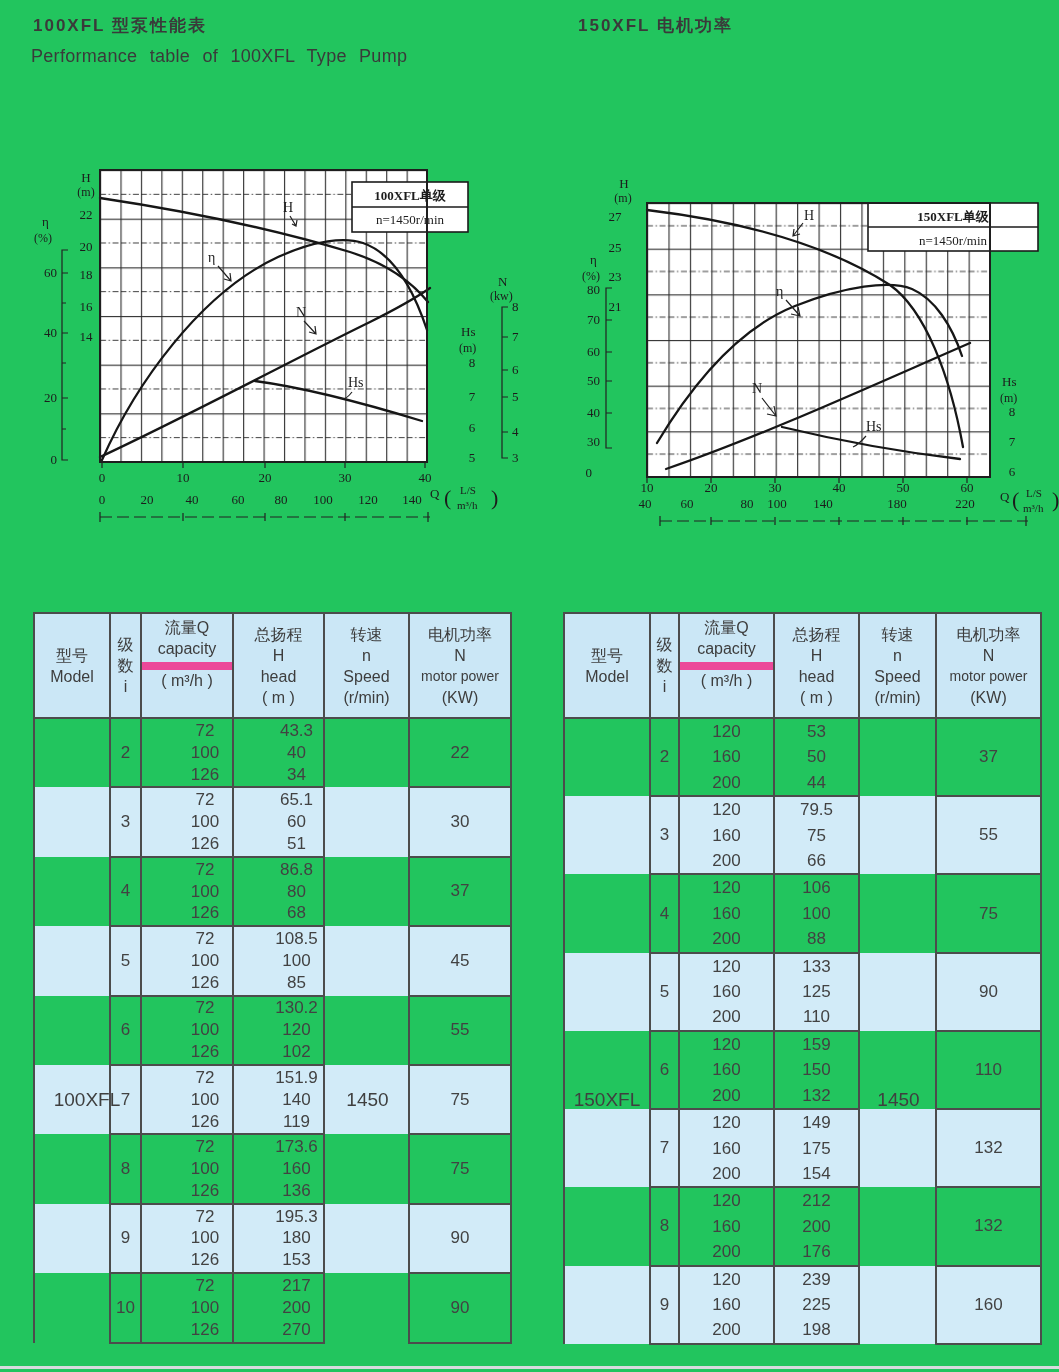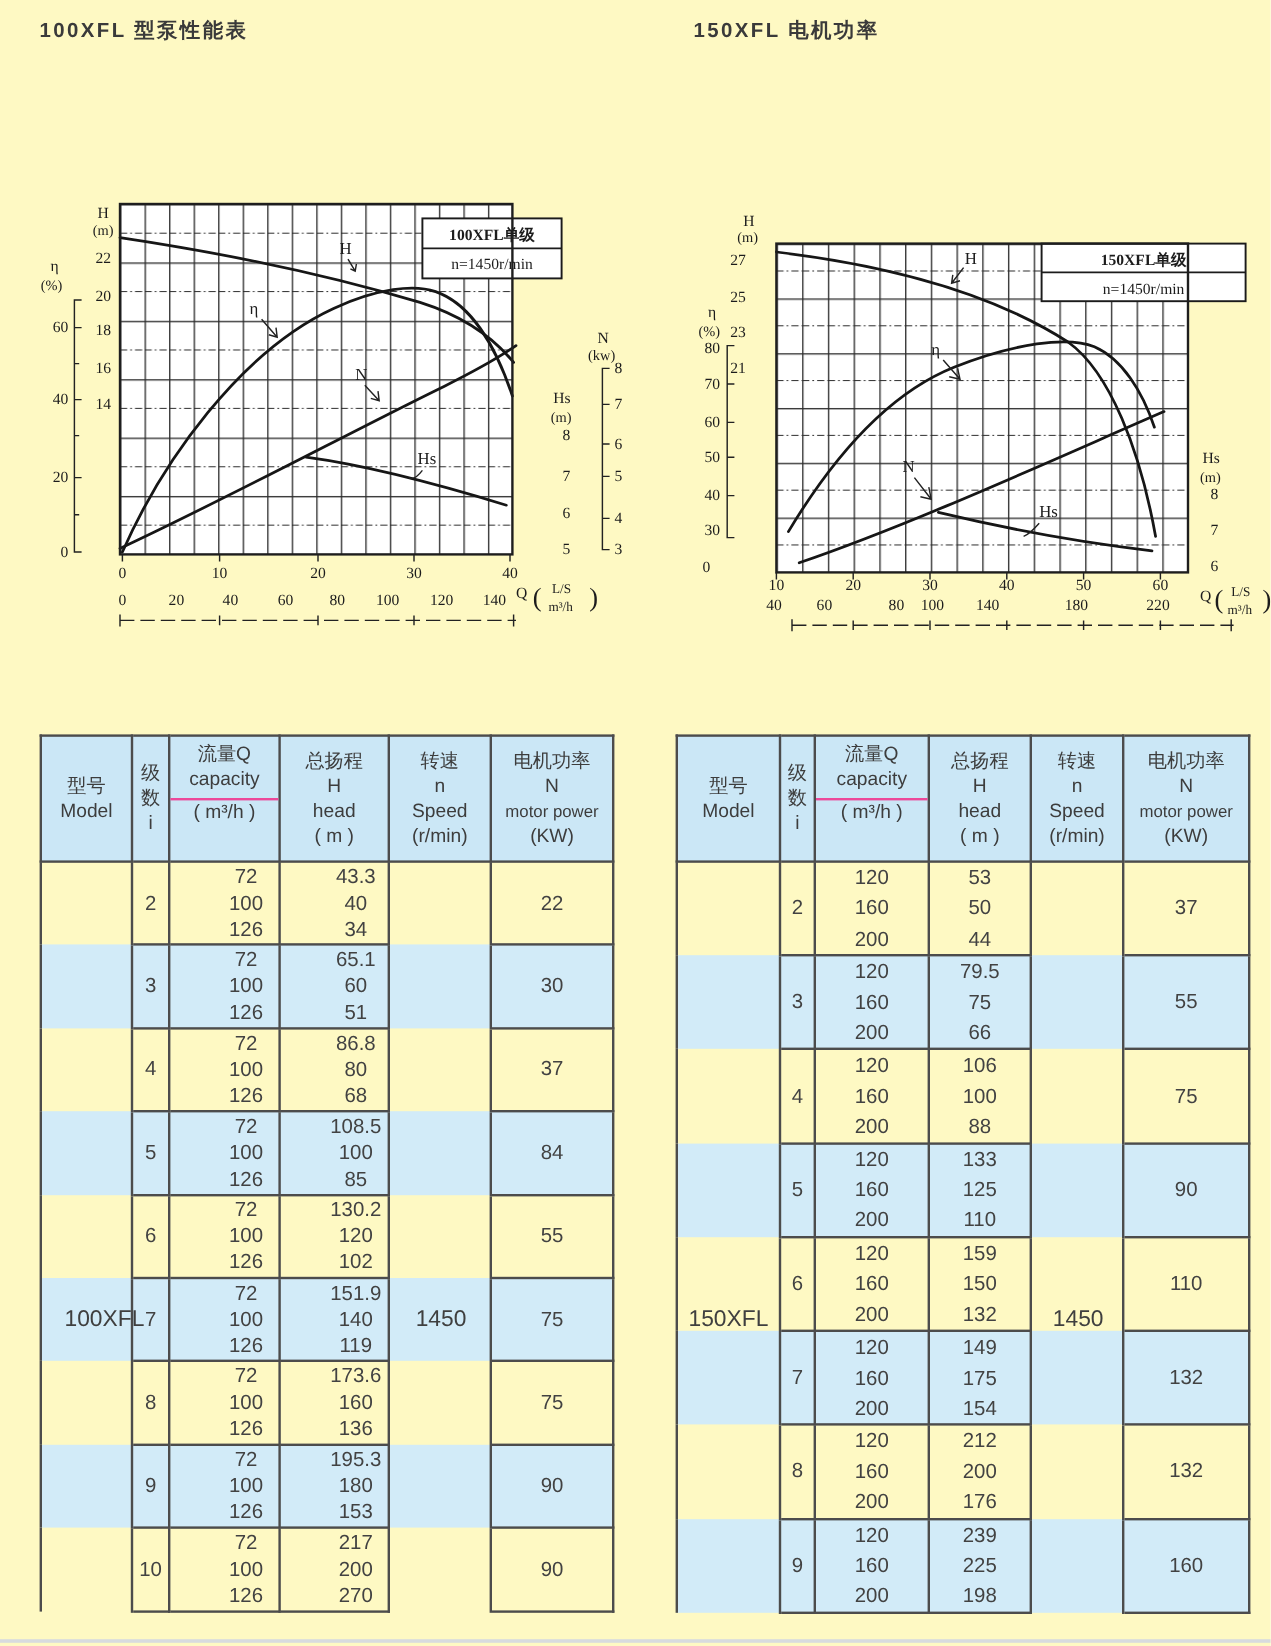--- a/index.html
+++ b/index.html
@@ -1,16 +1,16 @@
 <!DOCTYPE html>
 <html><head>
 <meta charset="utf-8">
 <style>
   html,body{margin:0;padding:0;background:#fff;}
-  .page{position:relative;width:1059px;height:1372px;background:#fef9c3;overflow:hidden;
+  .page{position:relative;width:1059px;height:1372px;background:#22c55e;overflow:hidden;
         font-family:"Liberation Sans",sans-serif;color:#3b3b3b;}
   .abs{position:absolute;}
   .title-zh{font-size:17px;font-weight:600;letter-spacing:2px;color:#3a3a3a;}
   .title-en{font-size:18px;color:#3a3a3a;word-spacing:7px;letter-spacing:.3px;}
   
   svg.chart{position:absolute;}
   svg .ct{font-family:"Liberation Serif",serif;fill:#1c1c1c;}
   svg .t13{font-size:13px;} svg .t12{font-size:12px;} svg .t11{font-size:11px;}
   svg .t14{font-size:14px;} svg .t22{font-size:22px;}
   svg .mid{text-anchor:middle;} svg .end{text-anchor:end;}
@@ -21,37 +21,38 @@
   svg .lg1{font-weight:bold;}
   
   .tablewrap{position:absolute;}
   table.ptable{border-collapse:collapse;table-layout:fixed;width:100%;
       font-family:"Liberation Sans",sans-serif;color:#424242;}
   .ptable th,.ptable td{border:2px solid #4c4c4c;text-align:center;vertical-align:middle;padding:0;}
   .ptable thead th{height:103px;background:#cbe7f6;font-weight:500;font-size:16px;line-height:21px;color:#3d3d3d;}
   .ptable thead .en{font-size:16px;}
   .ptable thead .sm{font-size:14px;}
   .flow-split{display:flex;flex-direction:column;height:103px;}
-  .fs-top{flex:1;display:flex;flex-direction:column;justify-content:center;border-bottom:2px solid #ec4899;}
+  .fs-top{flex:1;display:flex;flex-direction:column;justify-content:center;border-bottom:8px solid #ec4899;}
   .fs-bot{flex:1;display:flex;flex-direction:column;justify-content:flex-start;}
   .ptable td{font-size:17px;}
   .ptable td.nb{border-top:none;border-bottom:none;}
   .t0 tbody tr{height:69.4px;} .t1 tbody tr{height:78.1px;}
   tr.stripe td{background:#d2ebf8;}
   .t0 .c-num div{line-height:21.9px;padding-left:36px;} .t1 .c-num div{line-height:25.4px;}
   .overlay{position:absolute;display:flex;align-items:center;justify-content:center;
       font-size:19px;color:#3f3f3f;pointer-events:none;}
   .bottom-rule{position:absolute;left:0;top:1366px;width:1059px;height:3px;background:#d7dbde;}
 </style>
 </head>
 <body>
 
 <div class="page">
 
   <div class="abs title-zh" style="left:33px;top:14px;">100XFL 型泵性能表</div>
+  <div class="abs title-en" style="left:31px;top:46px;">Performance table of 100XFL Type Pump</div>
   <div class="abs title-zh" style="left:578px;top:14px;">150XFL 电机功率</div>
 
   <svg class="chart" style="left:30px;top:160px;" width="515" height="372" viewBox="0 0 515 372">
     <defs>
       <pattern id="g0" x="70" y="10" width="20.44" height="48.66" patternUnits="userSpaceOnUse">
         <path d="M0.6,0 V48.66" stroke="#2b2b2b" stroke-width="1.1"></path>
         <path d="M0,0.6 H20.44" stroke="#2b2b2b" stroke-width="1.1"></path>
         <path d="M0,24.33 H20.44" stroke="#2b2b2b" stroke-width="0.9" stroke-dasharray="6 2.5 1.5 2.5"></path>
       </pattern>
     </defs>
@@ -350,21 +351,21 @@
               <div>72</div>
               <div>100</div>
               <div>126</div>
             </td>
             <td class="c-num">
               <div>108.5</div>
               <div>100</div>
               <div>85</div>
             </td>
             <td class="nb"></td>
-            <td class="c-power">84</td>
+            <td class="c-power">45</td>
           </tr>
           <tr>
             <td class="nb"></td>
             <td class="c-i">6</td>
             <td class="c-num">
               <div>72</div>
               <div>100</div>
               <div>126</div>
             </td>
             <td class="c-num">

